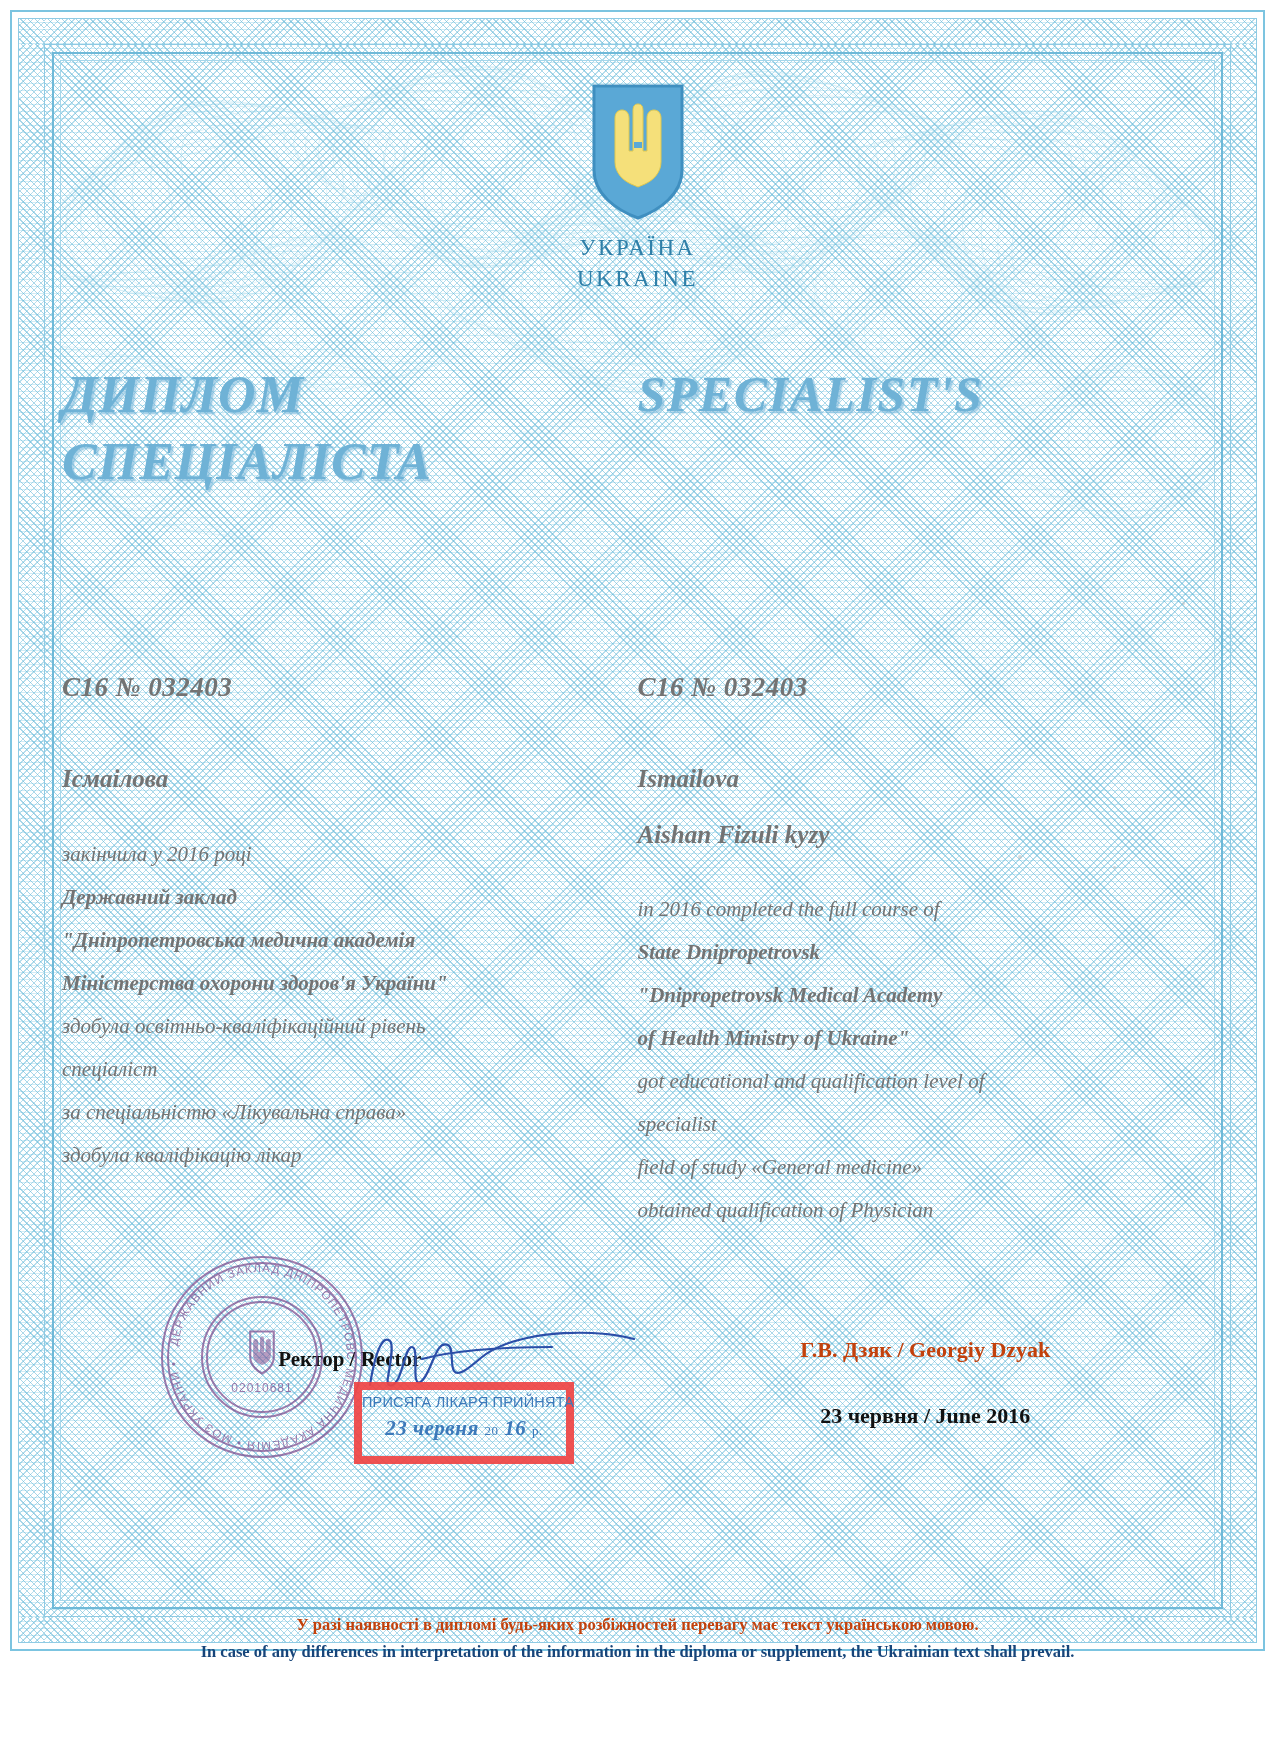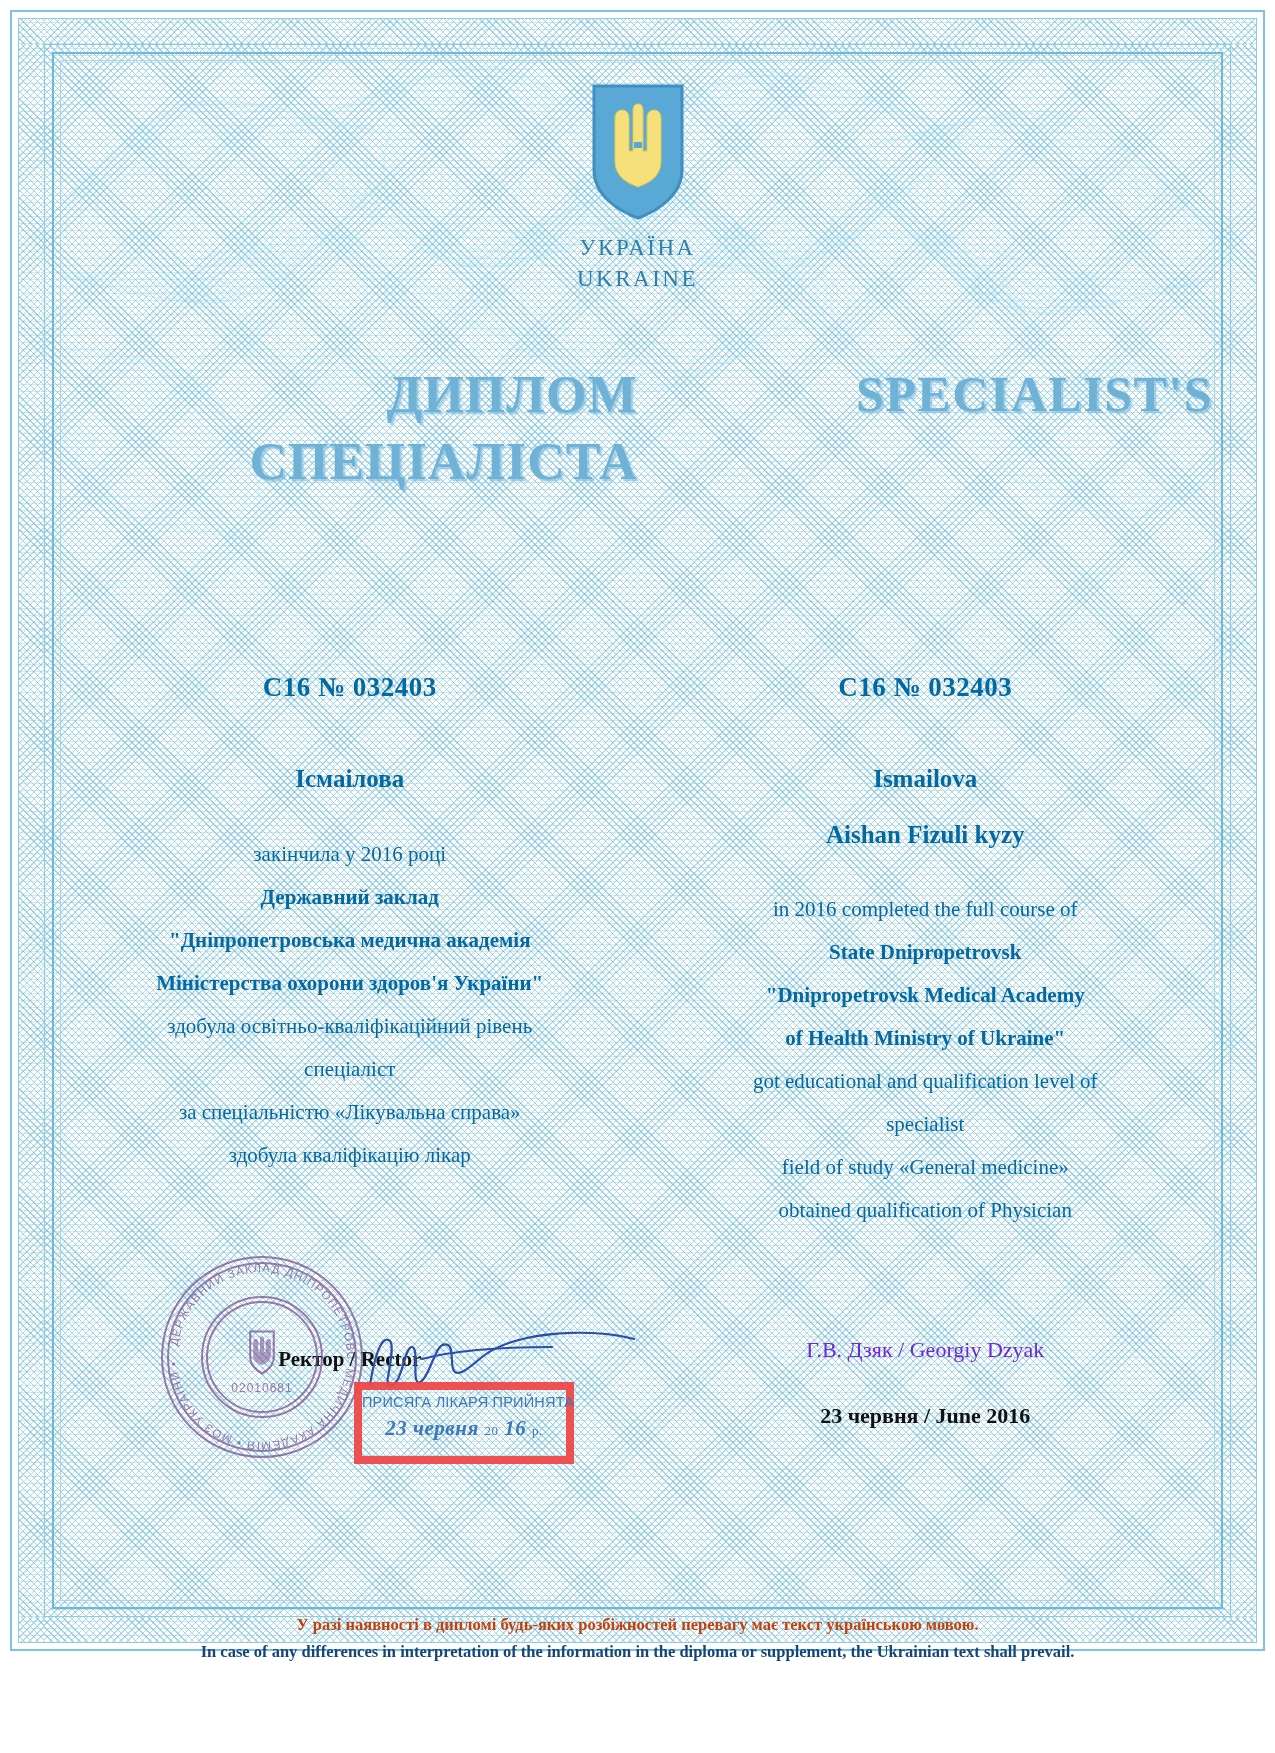--- a/index.html
+++ b/index.html
@@ -104,43 +104,45 @@
   }
 
   .titles {
     position: absolute;
     top: 300px;
     left: 0; right: 0;
     display: flex;
   }
   .title-col {
     width: 50%;
-    text-align: right;
+    text-align: left;
+    font-style: italic;
   }
   .title-line {
     font-family: "Liberation Serif", serif;
     font-weight: 700;
     font-size: 52px;
     letter-spacing: 1px;
     color: #6fb2d6;
     text-shadow: 2px 2px 0 rgba(110,178,214,0.45), 3px 3px 1px rgba(160,205,228,0.35);
     line-height: 1.28;
   }
   .title-line.en { font-size: 50px; letter-spacing: 1.5px; }
 
   .cols {
     position: absolute;
     top: 610px;
     left: 0; right: 0;
     display: flex;
   }
   .col {
     width: 50%;
-    text-align: center;
-    color: #0369a1;
+    text-align: left;
+    color: #737373;
+    font-style: italic;
   }
   .serial {
     font-size: 27px;
     font-weight: 700;
     letter-spacing: 0.5px;
     margin-bottom: 52px;
   }
   .name {
     font-size: 25px;
     font-weight: 700;
@@ -173,22 +175,22 @@
     text-align: center;
   }
   .rector-label {
     font-size: 21px;
     font-weight: 700;
     color: #111;
     margin-top: 70px;
   }
   .dean-name {
     font-size: 22px;
-    font-weight: 400;
-    color: #6d28d9;
+    font-weight: 700;
+    color: #c2410c;
     margin-top: 60px;
   }
   .dean-date {
     font-size: 22px;
     font-weight: 700;
     color: #111;
     margin-top: 40px;
   }
 
   

